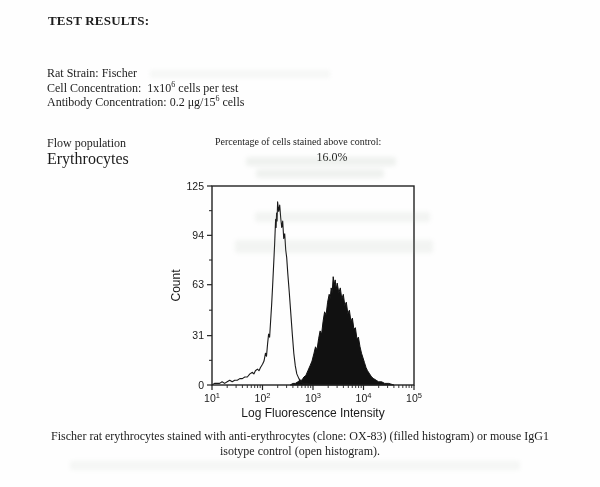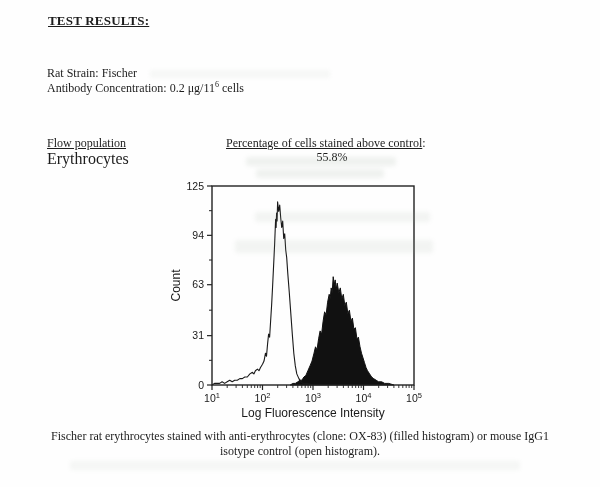--- a/index.html
+++ b/index.html
@@ -1,52 +1,53 @@
 <!DOCTYPE html>
 <html><head>
 <meta charset="utf-8">
 <style>
   html,body{margin:0;padding:0;background:#ffffff;}
   .page{
     position:relative;width:600px;height:487px;background:#fefefe;
     font-family:"Liberation Serif", serif;color:#1d1d1d;overflow:hidden;
   }
-  .u{text-decoration:underline;}
+  .u{}
   .title{position:absolute;left:48px;top:13px;font-size:13px;font-weight:bold;letter-spacing:.2px;}
   .section{position:absolute;left:47px;top:41px;font-size:12px;}
   .info{position:absolute;left:47px;top:66px;font-size:12px;line-height:14.5px;}
   .line{white-space:pre-wrap;}
   sup{font-size:8px;line-height:0;}
   .col-left-head{position:absolute;left:47px;top:136px;font-size:12px;}
   .col-left-val{position:absolute;left:47px;top:150px;font-size:16px;}
-  .col-right-head{position:absolute;left:226px;top:136px;font-size:12px;}
+  .col-right-head{position:absolute;left:215px;top:136px;font-size:10px;}
   .col-right-val{position:absolute;left:215px;top:150px;width:234px;text-align:center;font-size:12px;}
   .chart{position:absolute;left:165px;top:175px;}
   #chart-svg text{font-family:"Liberation Sans", sans-serif;}
   .caption{position:absolute;left:0;top:429px;width:600px;text-align:center;font-size:12px;line-height:15px;}
   .ghost{position:absolute;background:#8fa18f;opacity:.13;filter:blur(2px);border-radius:2px;pointer-events:none;}
 </style>
 </head>
 <body>
 
 <div class="page">
 
   <div class="title"><span class="u">TEST RESULTS:</span></div>
 
 
   <div class="info">
     <div class="line"><span>Rat Strain: Fischer</span><sup></sup><span></span></div>
-    <div class="line"><span>Antibody Concentration: 0.2 μg/11</span><sup>6</sup><span> cells</span></div>
+    <div class="line"><span>Cell Concentration:  1x10</span><sup>6</sup><span> cells per test</span></div>
+    <div class="line"><span>Antibody Concentration: 0.2 μg/15</span><sup>6</sup><span> cells</span></div>
   </div>
 
   <div class="col-left-head"><span class="u">Flow population</span></div>
   <div class="col-left-val">Erythrocytes</div>
 
   <div class="col-right-head"><span class="u">Percentage of cells stained above control</span><span>:</span></div>
-  <div class="col-right-val">55.8%</div>
+  <div class="col-right-val">16.0%</div>
 
   <svg id="chart-svg" class="chart" width="290" height="252">
       <path d="M125.3 210.0 L127.8 208.4 L130.3 208.4 L132.9 206.8 L134.9 205.2 L136.9 205.2 L138.9 202.0 L140.9 200.4 L142.9 195.7 L145.0 190.9 L147.0 186.1 L149.0 178.2 L150.5 171.8 L152.0 175.0 L153.6 163.8 L155.1 155.9 L156.6 159.1 L158.1 146.3 L159.6 136.8 L161.1 140.0 L162.6 127.2 L164.2 119.3 L165.2 124.0 L166.2 112.9 L167.2 117.7 L168.2 101.7 L169.2 109.7 L170.2 104.9 L171.2 114.5 L172.2 108.1 L173.8 117.7 L175.3 112.9 L176.8 124.0 L178.3 119.3 L179.8 130.4 L181.3 127.2 L182.8 138.4 L184.4 135.2 L185.9 146.3 L187.4 143.1 L188.9 154.3 L190.4 152.7 L191.9 163.8 L193.4 162.2 L195.0 171.8 L196.5 178.2 L198.0 182.9 L199.5 187.7 L201.0 192.5 L202.5 195.7 L204.6 198.9 L206.6 202.0 L208.6 203.6 L211.1 205.2 L213.6 206.8 L216.7 206.8 L219.7 208.4 L223.8 208.4 L228.8 210.0 L228.8 210 L125.3 210 Z" fill="#111111" stroke="#111111" stroke-width="1"></path>
       <path d="M47.0 210.0 L49.5 208.4 L52.1 208.4 L54.6 208.4 L57.1 206.8 L59.6 208.4 L62.2 206.8 L64.7 205.2 L67.2 206.8 L69.7 205.2 L72.3 205.2 L74.8 203.6 L77.3 203.6 L79.8 202.0 L82.3 202.0 L84.9 198.9 L87.4 197.3 L88.9 198.9 L90.4 195.7 L92.4 194.1 L94.0 195.7 L95.5 192.5 L97.5 189.3 L99.0 186.1 L100.5 178.2 L101.5 181.3 L102.6 168.6 L103.6 159.1 L104.6 162.2 L105.6 146.3 L106.6 130.4 L107.6 111.3 L108.6 90.6 L109.6 69.9 L110.1 57.2 L110.6 44.4 L111.1 52.4 L111.6 38.1 L112.1 46.0 L112.6 26.9 L113.7 36.5 L114.7 30.1 L115.7 42.8 L116.7 52.4 L117.7 46.0 L118.7 63.5 L119.7 58.8 L120.7 74.7 L121.7 82.6 L122.8 98.6 L124.3 117.7 L125.8 138.4 L127.3 159.1 L128.8 178.2 L130.3 190.9 L131.8 198.9 L133.9 203.6 L135.9 206.8 L137.9 208.4 L142.9 208.4 L148.0 210.0" fill="none" stroke="#1a1a1a" stroke-width="1.1" stroke-linejoin="round"></path>
       <rect x="47" y="11" width="202" height="199" fill="none" stroke="#222222" stroke-width="1.4"></rect>
       <line x1="47" y1="210" x2="42" y2="210" stroke="#222222" stroke-width="1.2"></line>
       <text x="39" y="213.5" text-anchor="end" font-size="10.5" fill="#1a1a1a">0</text>
       <line x1="47" y1="185.324" x2="44" y2="185.324" stroke="#222222" stroke-width="1"></line>
       <line x1="47" y1="160.648" x2="42" y2="160.648" stroke="#222222" stroke-width="1.2"></line>
       <text x="39" y="164.148" text-anchor="end" font-size="10.5" fill="#1a1a1a">31</text>

